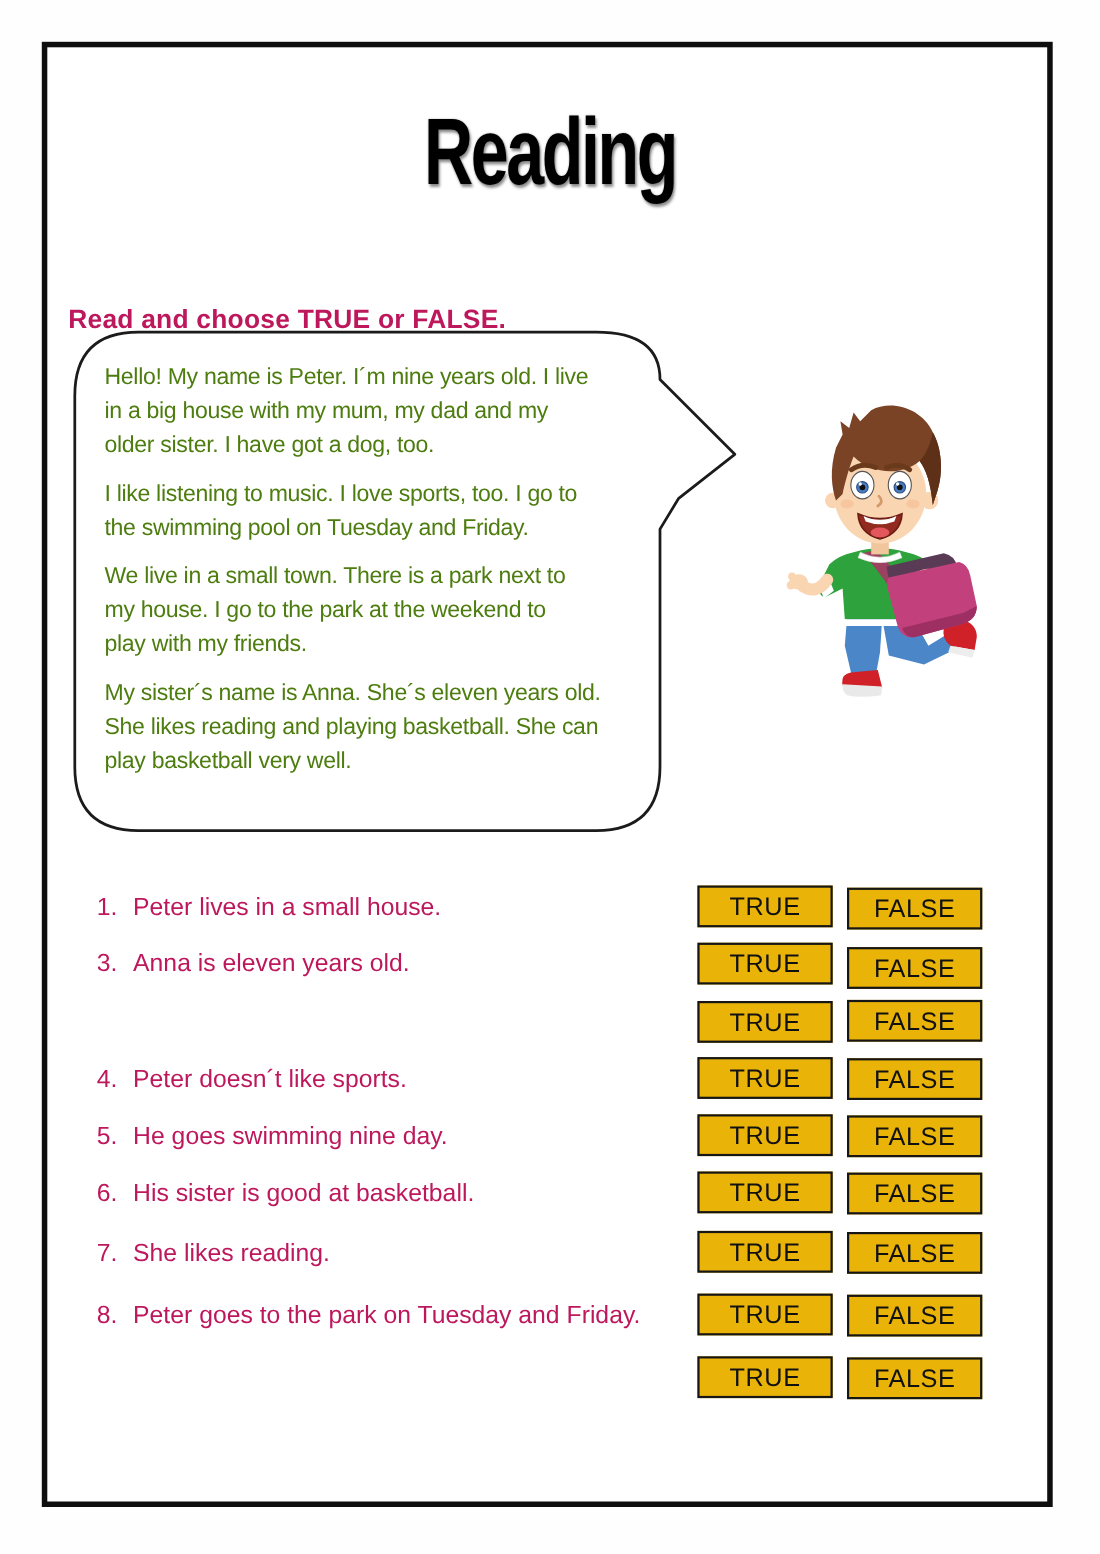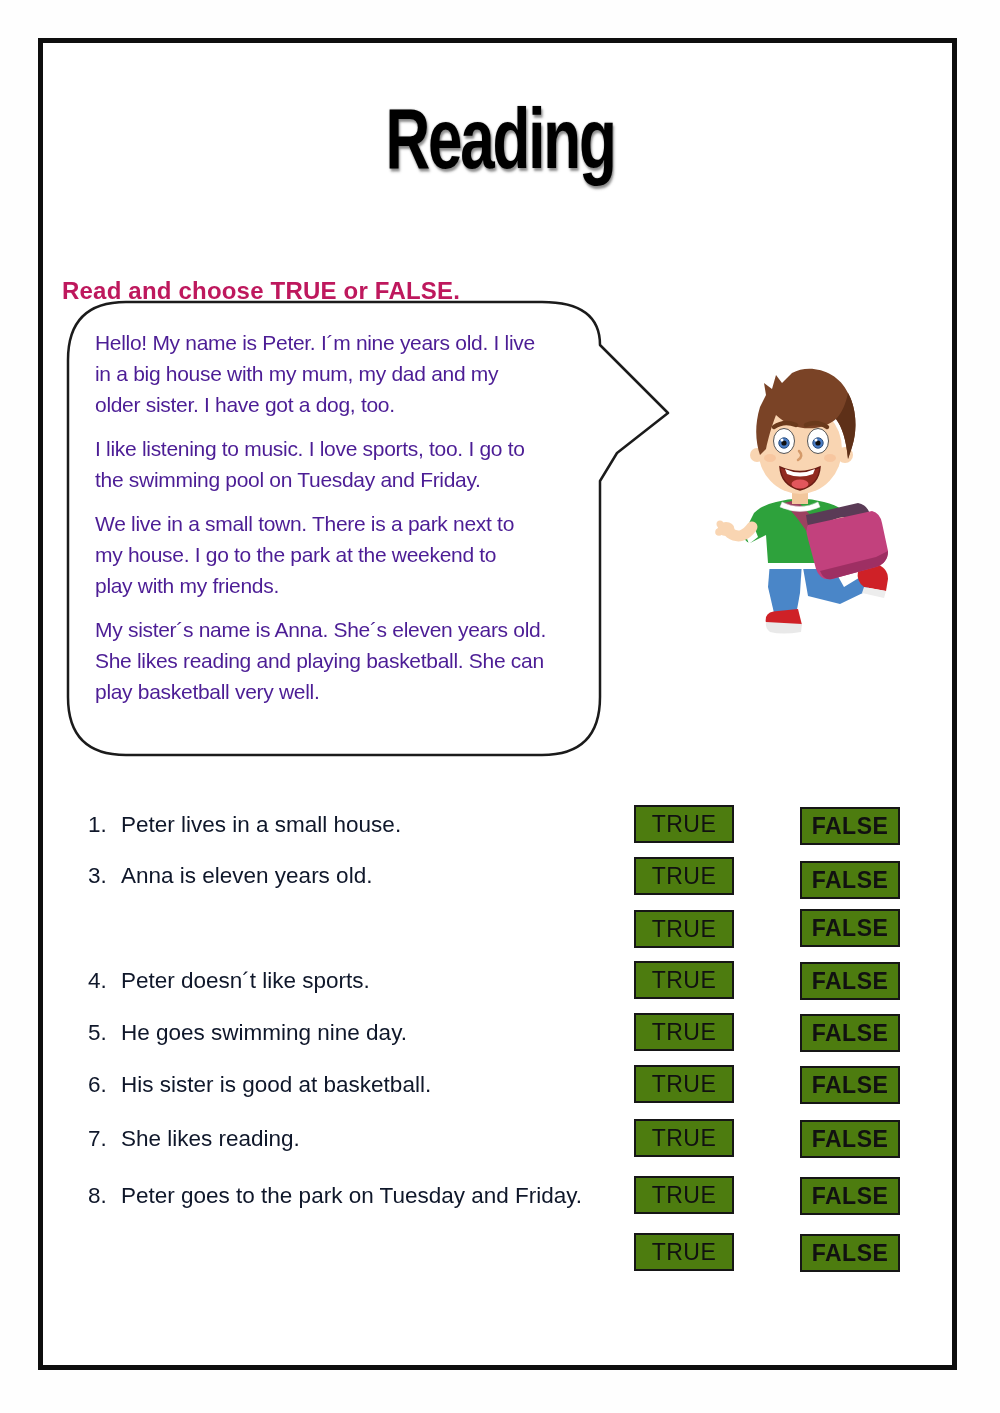--- a/index.html
+++ b/index.html
@@ -18,37 +18,37 @@
     text-shadow:2px 3px 3px rgba(70,70,70,.6),0 0 2px rgba(0,0,0,.35);
     white-space:nowrap;
   }
   .instruction{
     position:absolute;left:62px;top:233px;font-size:24px;font-weight:bold;
     color:#be185d;letter-spacing:.2px;margin-top:44px;
   }
   .bubble-svg{position:absolute;left:55px;top:295px;}
   .passage{position:absolute;left:95px;top:327px;width:505px;}
   .passage p{
-    margin:0 0 13px 0;font-size:21px;line-height:31px;color:#4c1d95;
+    margin:0 0 13px 0;font-size:21px;line-height:31px;color:#4d7c0f;
     letter-spacing:-.3px;white-space:pre-line;
   }
   .boy-svg{position:absolute;left:680px;top:355px;}
   .q{
     position:absolute;left:88px;height:38px;line-height:40px;
-    font-size:22.5px;color:#0f172a;white-space:nowrap;
+    font-size:22.5px;color:#be185d;white-space:nowrap;
   }
   .q .num{display:inline-block;width:33px;}
   .tf{
-    position:absolute;width:100px;height:38px;box-sizing:border-box;
-    background:#4d7c0f;border:2px solid #161616;border-radius:0;
+    position:absolute;width:123px;height:38px;box-sizing:border-box;
+    background:#eab308;border:2px solid #161616;border-radius:0;
     font-family:"Liberation Sans",sans-serif;font-size:23px;line-height:34px;
     letter-spacing:.5px;color:#111;text-align:center;padding:0;cursor:pointer;
   }
   .tf.true{left:634px;}
-  .tf.false{left:800px;font-weight:bold;}
+  .tf.false{left:770px;}
 </style>
 </head>
 <body>
 
 <div class="sheet">
   <div class="frame"></div>
 
   <div class="title">Reading</div>
 
   <div class="instruction">Read and choose TRUE or FALSE.</div>

